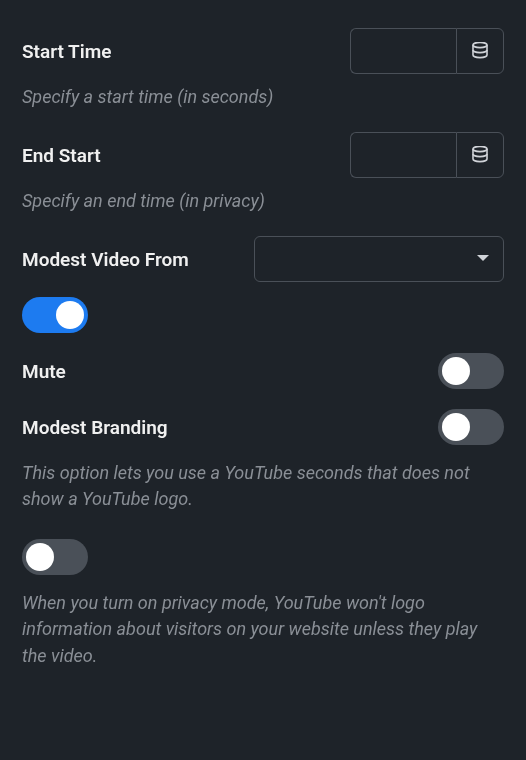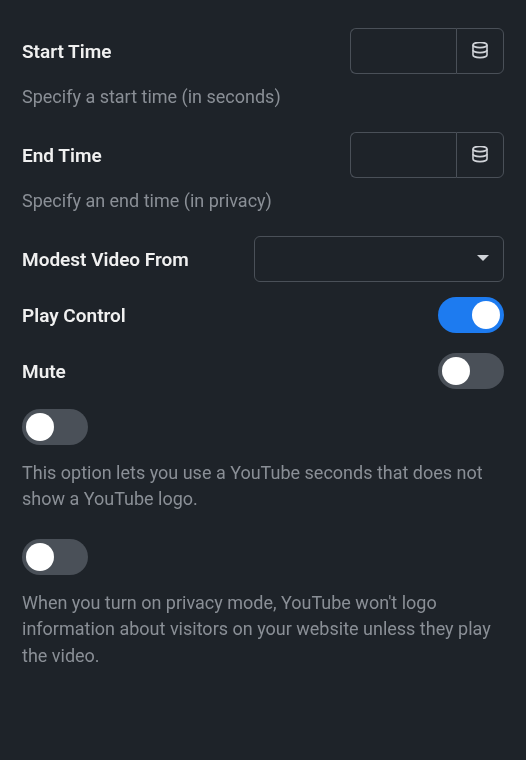--- a/index.html
+++ b/index.html
@@ -19,20 +19,21 @@
     margin-bottom: 10px;
     min-height: 46px;
   }
   .label {
     font-size: 19px;
     font-weight: 600;
     color: #f0f0f0;
   }
   .help {
     font-size: 18px;
+    font-style: italic;
     color: #8a8f96;
     line-height: 1.45;
     margin-bottom: 22px;
     margin-top: 4px;
   }
   .input-wrap {
     display: flex;
     align-items: stretch;
     height: 46px;
   }
@@ -119,21 +120,21 @@
         <ellipse cx="8" cy="3" rx="7" ry="2.6" stroke="#d0d3d8" stroke-width="1.6"></ellipse>
         <path d="M1 3v5c0 1.44 3.13 2.6 7 2.6s7-1.16 7-2.6V3" stroke="#d0d3d8" stroke-width="1.6" fill="none"></path>
         <path d="M1 8v5c0 1.44 3.13 2.6 7 2.6s7-1.16 7-2.6V8" stroke="#d0d3d8" stroke-width="1.6" fill="none"></path>
       </svg>
     </div>
   </div>
 </div>
 <div class="help">Specify a start time (in seconds)</div>
 
 <div class="row">
-  <span class="label">End Time</span>
+  <span class="label">End Start</span>
   <div class="input-wrap">
     <input type="text" class="num-input" value="" style="">
     <div class="input-addon">
       <svg class="db-icon" width="16" height="18" viewBox="0 0 16 18" fill="none">
         <ellipse cx="8" cy="3" rx="7" ry="2.6" stroke="#d0d3d8" stroke-width="1.6"></ellipse>
         <path d="M1 3v5c0 1.44 3.13 2.6 7 2.6s7-1.16 7-2.6V3" stroke="#d0d3d8" stroke-width="1.6" fill="none"></path>
         <path d="M1 8v5c0 1.44 3.13 2.6 7 2.6s7-1.16 7-2.6V8" stroke="#d0d3d8" stroke-width="1.6" fill="none"></path>
       </svg>
     </div>
   </div>
@@ -146,34 +147,34 @@
     <select class="select">
       <option></option>
     </select>
     <svg class="select-caret" width="14" height="10" viewBox="0 0 14 10">
       <path d="M1 1l6 6 6-6" fill="#d0d3d8"></path>
     </svg>
   </div>
 </div>
 
 <div class="row">
-  <span class="label">Play Control</span>
   <div class="toggle toggle-on">
     <div class="knob"></div>
   </div>
 </div>
 
 <div class="row">
   <span class="label">Mute</span>
   <div class="toggle toggle-off">
     <div class="knob"></div>
   </div>
 </div>
 
 <div class="row">
+  <span class="label">Modest Branding</span>
   <div class="toggle toggle-off">
     <div class="knob"></div>
   </div>
 </div>
 <div class="help">This option lets you use a YouTube seconds that does not show a YouTube logo.</div>
 
 <div class="row">
   <div class="toggle toggle-off">
     <div class="knob"></div>
   </div>

